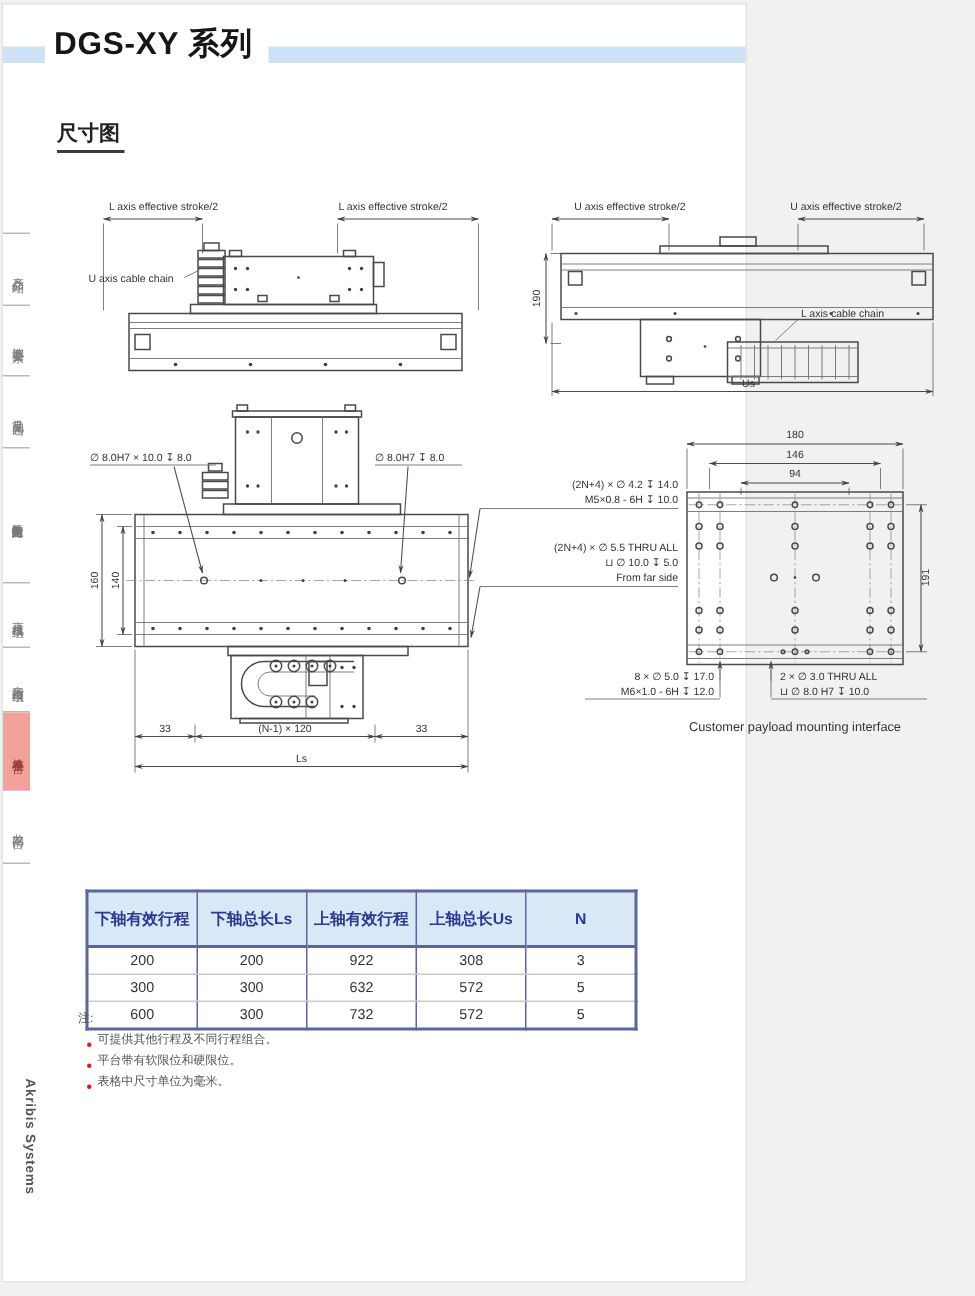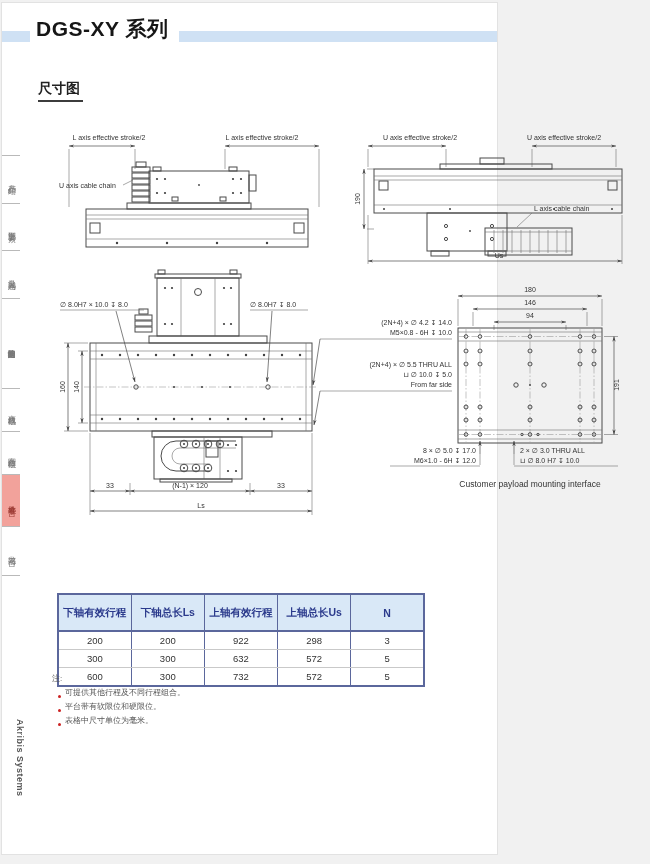--- a/index.html
+++ b/index.html
@@ -431,21 +431,21 @@
         <th>上轴有效行程</th>
         <th>上轴总长Us</th>
         <th>N</th>
       </tr>
     </thead>
     <tbody>
       <tr>
         <td>200</td>
         <td>200</td>
         <td>922</td>
-        <td>298</td>
+        <td>308</td>
         <td>3</td>
       </tr>
       <tr>
         <td>300</td>
         <td>300</td>
         <td>632</td>
         <td>572</td>
         <td>5</td>
       </tr>
       <tr>

